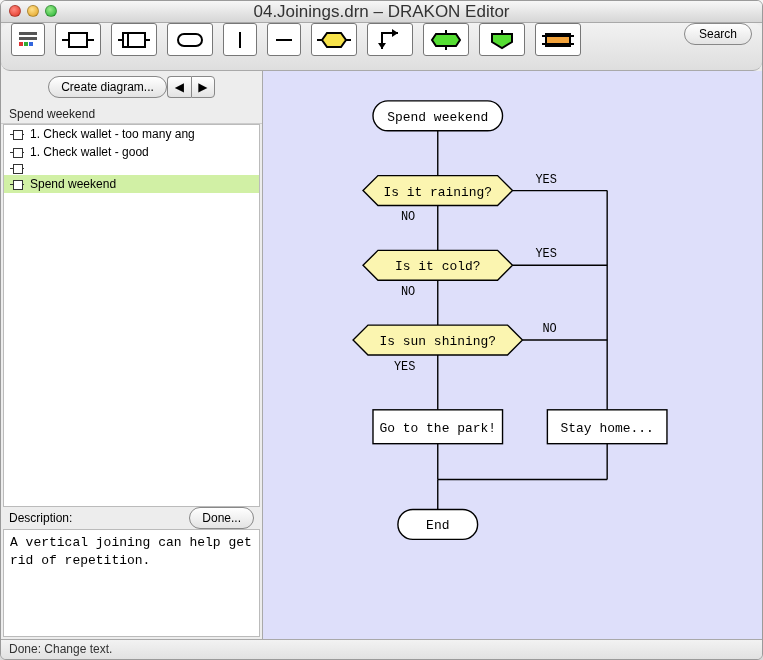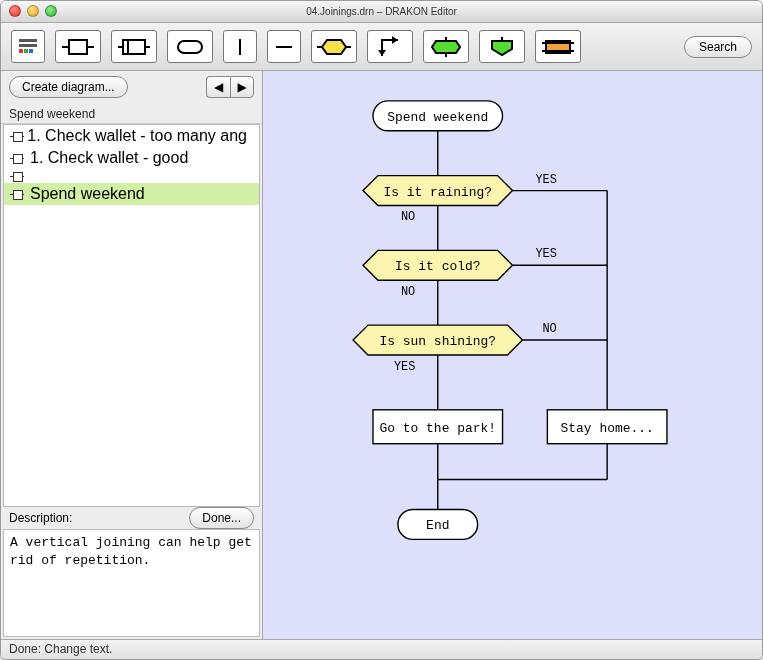--- a/index.html
+++ b/index.html
@@ -19,27 +19,28 @@
     background: linear-gradient(#f7f7f7,#d6d6d6);
     border-bottom: 1px solid #a9a9a9;
     display: flex; align-items: center;
     position: relative;
   }
   .traffic { position:absolute; left:8px; top:4px; display:flex; gap:6px; }
   .tlight { width:12px; height:12px; border-radius:50%; border:1px solid rgba(0,0,0,0.25); }
   .tlight.red { background: radial-gradient(circle at 40% 35%, #ff8a80, #e03020); }
   .tlight.yellow { background: radial-gradient(circle at 40% 35%, #ffe08a, #e0a020); }
   .tlight.green { background: radial-gradient(circle at 40% 35%, #9aeb8a, #20b030); }
-  .titletext { margin: 0 auto; font-size:10px; color:#333; }
+  .titletext { margin: 0 auto; font-size:17px; color:#333; }
   .toolbar {
     height: 48px;
     border-bottom: 1px solid #a9a9a9;
-    display:flex; align-items:center; gap:10px;
+    display:flex; align-items:flex-start; gap:10px;
     padding: 0 10px;
     background: linear-gradient(#f2f2f2,#dedede);
+    border-radius: 9px;
   }
   .tbbtn {
     width:46px; height:33px;
     background:#fff; border:1px solid #777; border-radius:3px;
     display:flex; align-items:center; justify-content:center;
   }
   .tbbtn.small { width:34px; }
   .searchbtn {
     margin-left:auto;
     padding: 3px 14px;
@@ -47,21 +48,21 @@
     border:1px solid #888; border-radius:12px;
     font-size:12px;
   }
   .body { flex:1; display:flex; overflow:hidden; }
   .sidebar {
     width: 262px; border-right:1px solid #a9a9a9;
     display:flex; flex-direction:column;
     background:#ededed;
   }
   .sidetop {
-    height:32px; display:flex; align-items:center; justify-content:space-between;
+    height:32px; display:flex; align-items:center; justify-content:center;
     padding: 0 8px;
   }
   .pillbtn {
     padding:3px 12px;
     background: linear-gradient(#ffffff,#e3e3e3);
     border:1px solid #888; border-radius:12px;
     font-size:12px;
   }
   .navpair { display:flex; }
   .navbtn {
@@ -71,21 +72,21 @@
   }
   .navbtn:first-child { border-right:none; border-radius:4px 0 0 4px; }
   .navbtn:last-child { border-radius:0 4px 4px 0; }
   .sectionlabel { padding:4px 8px 2px; font-size:12px; color:#222; border-bottom:1px solid #ccc; background:#ededed; }
   .tree {
     flex:1; background:#fff; border:1px solid #bbb; margin:0 2px;
     overflow:auto;
   }
   .treeitem {
     padding:2px 12px 2px 6px; display:flex; align-items:center; gap:6px;
-    white-space:nowrap; font-size:16px;
+    white-space:nowrap; font-size:12px;
   }
   .treeitem.selected { background:#d1f0a5; }
   .itemicon {
     width:14px; height:10px; display:inline-block; position:relative;
   }
   .itemicon::before {
     content:""; position:absolute; left:0; top:50%; width:14px; height:0; border-top:1px solid #333;
   }
   .itemicon::after {
     content:""; position:absolute; left:3px; top:1px; width:8px; height:8px; border:1px solid #333; background:#fff;

